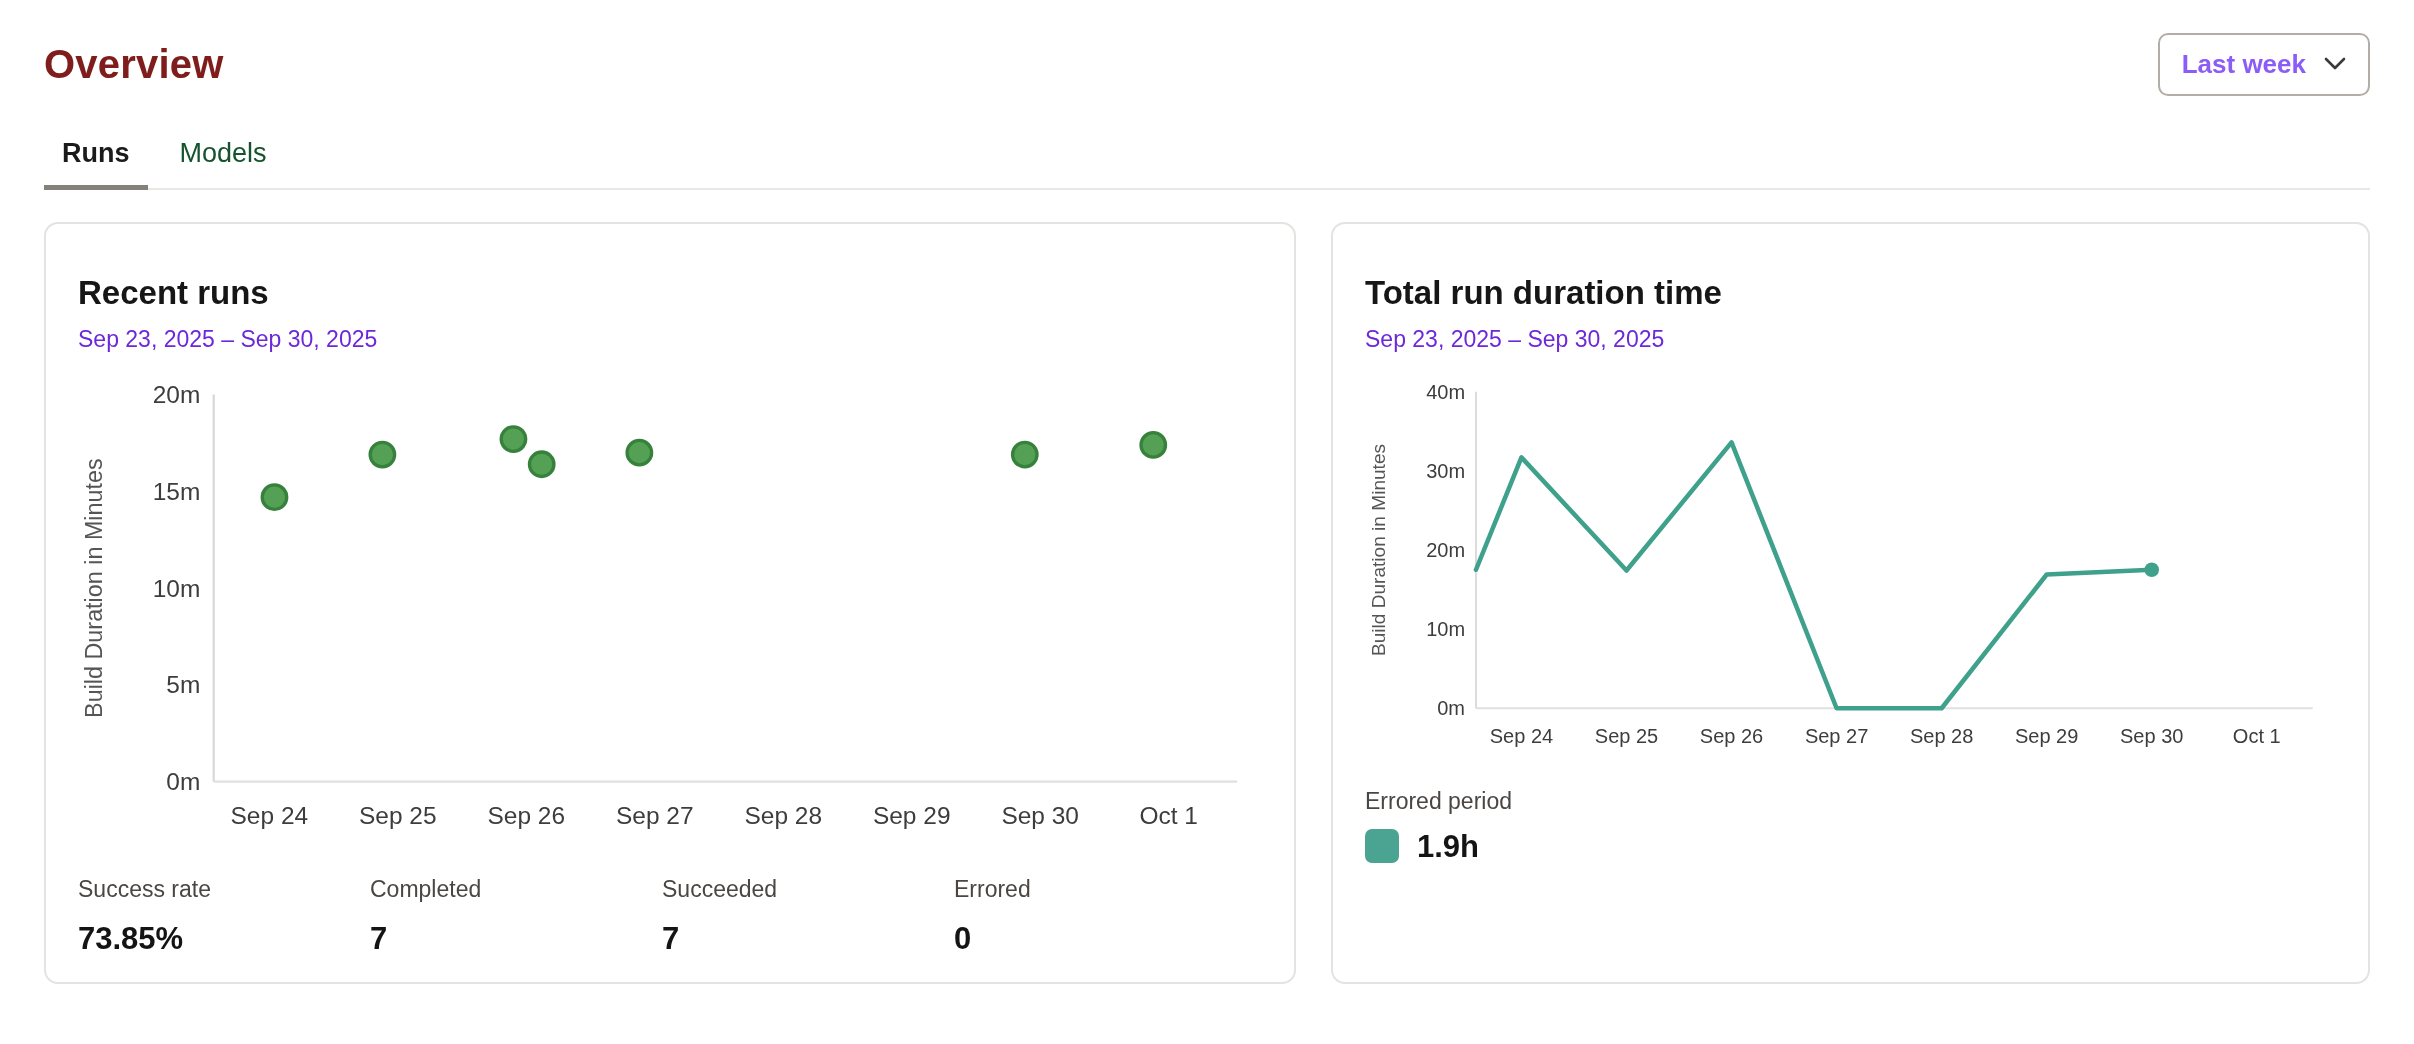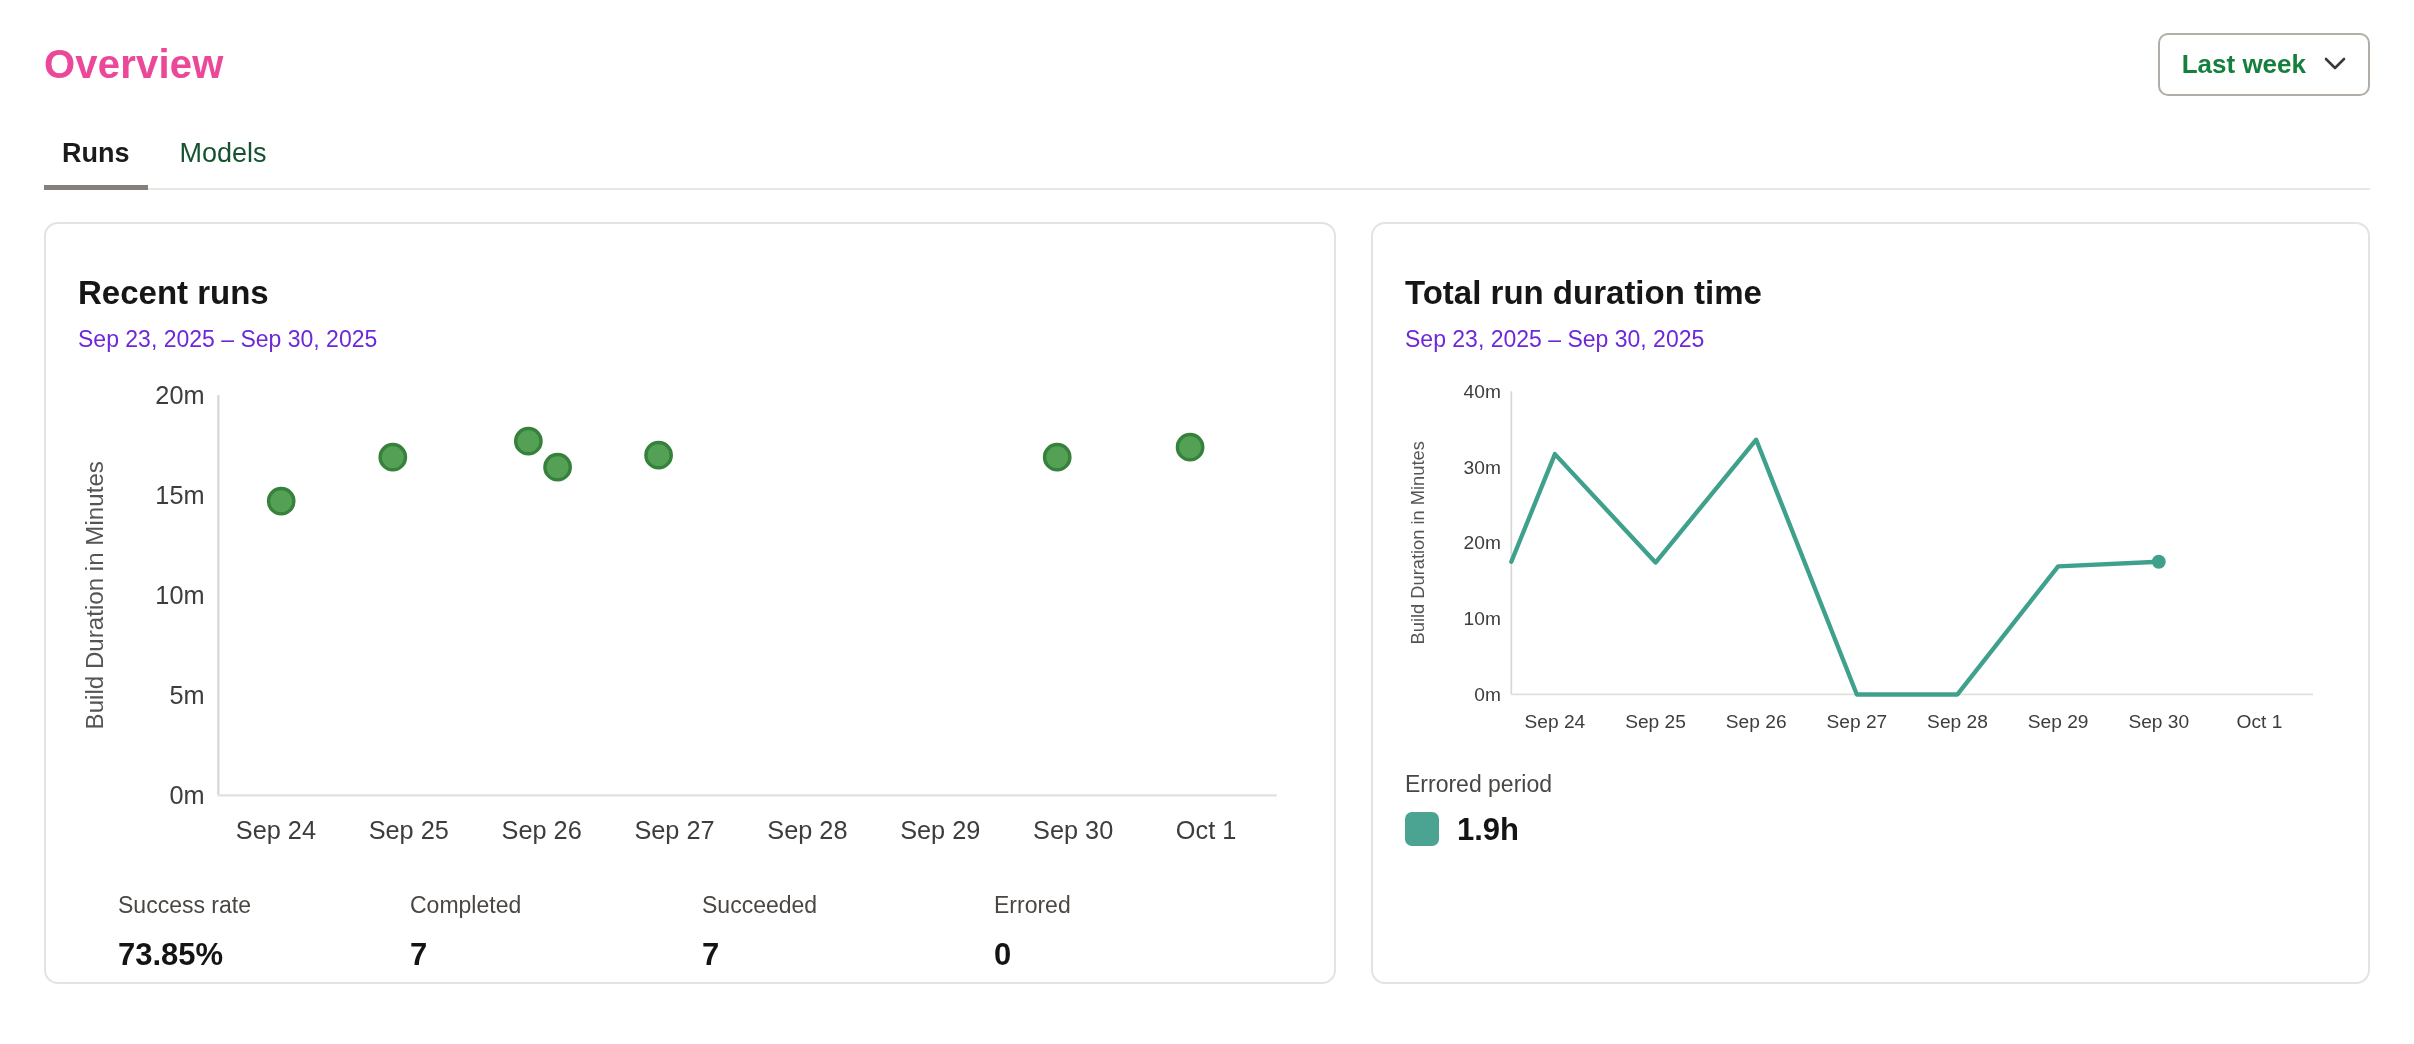--- a/index.html
+++ b/index.html
@@ -8,28 +8,28 @@
   body {
     width: 2414px; height: 1044px;
     font-family: "Liberation Sans", sans-serif;
     color: #1b1b1b;
     overflow: hidden;
   }
   .page { padding: 30px 44px 0 44px; }
 
   
   .header { display: flex; align-items: center; justify-content: space-between; height: 68px; }
-  .page-title { font-size: 40px; font-weight: 700; letter-spacing: 0.2px; color: #ec4899; }
+  .page-title { font-size: 40px; font-weight: 700; letter-spacing: 0.2px; color: #7f1d1d; }
   .period-btn {
     display: flex; align-items: center; gap: 18px;
     border: 2px solid #b3ada7; border-radius: 10px;
     background: #fff; padding: 14px 22px; cursor: pointer;
     font-family: "Liberation Sans", sans-serif;
   }
-  .period-btn .label { font-size: 26px; font-weight: 700; color: #15803d; }
+  .period-btn .label { font-size: 26px; font-weight: 700; color: #8b5cf6; }
   .chevron { width: 22px; height: 14px; display: inline-block; }
 
   
   .tabs { display: flex; margin-top: 40px; border-bottom: 2px solid #e9e7e4; text-align: center; }
   .tab {
     font-size: 27px; padding: 0 18px 16px 18px; margin-right: 14px;
     border-bottom: 5px solid transparent; margin-bottom: -2px; cursor: pointer;
     color: #14532d;
   }
   .tab.active { color: #1b1b1b; font-weight: 700; border-bottom-color: #85807a; }
@@ -41,21 +41,21 @@
     border: 2px solid #e5e3e0; border-radius: 14px;
     padding: 50px 48px 44px 32px;
     background: #fff;
   }
   .card-title { font-size: 33px; font-weight: 700; color: #161616; }
   .card-subtitle { font-size: 23px; color: #6d28d9; margin-top: 14px; }
   .chart-wrap { margin-top: 26px; }
   .chart-svg { width: 100%; height: auto; display: block; }
 
   
-  .stats { display: flex; margin-top: 16px; margin-left: 40px; }
+  .stats { display: flex; margin-top: 16px; }
   .stat { width: 292px; }
   .stat-label { font-size: 23px; color: #4a4643; }
   .stat-value { font-size: 31px; font-weight: 700; color: #141414; margin-top: 18px; }
 
   
   .legend { margin-top: 16px; }
   .legend-label { font-size: 23px; color: #4a4643; }
   .legend-row { display: flex; gap: 18px; margin-top: 14px; }
   .legend-swatch { width: 34px; height: 34px; border-radius: 7px; }
   .legend-value { font-size: 31px; font-weight: 700; color: #141414; }

